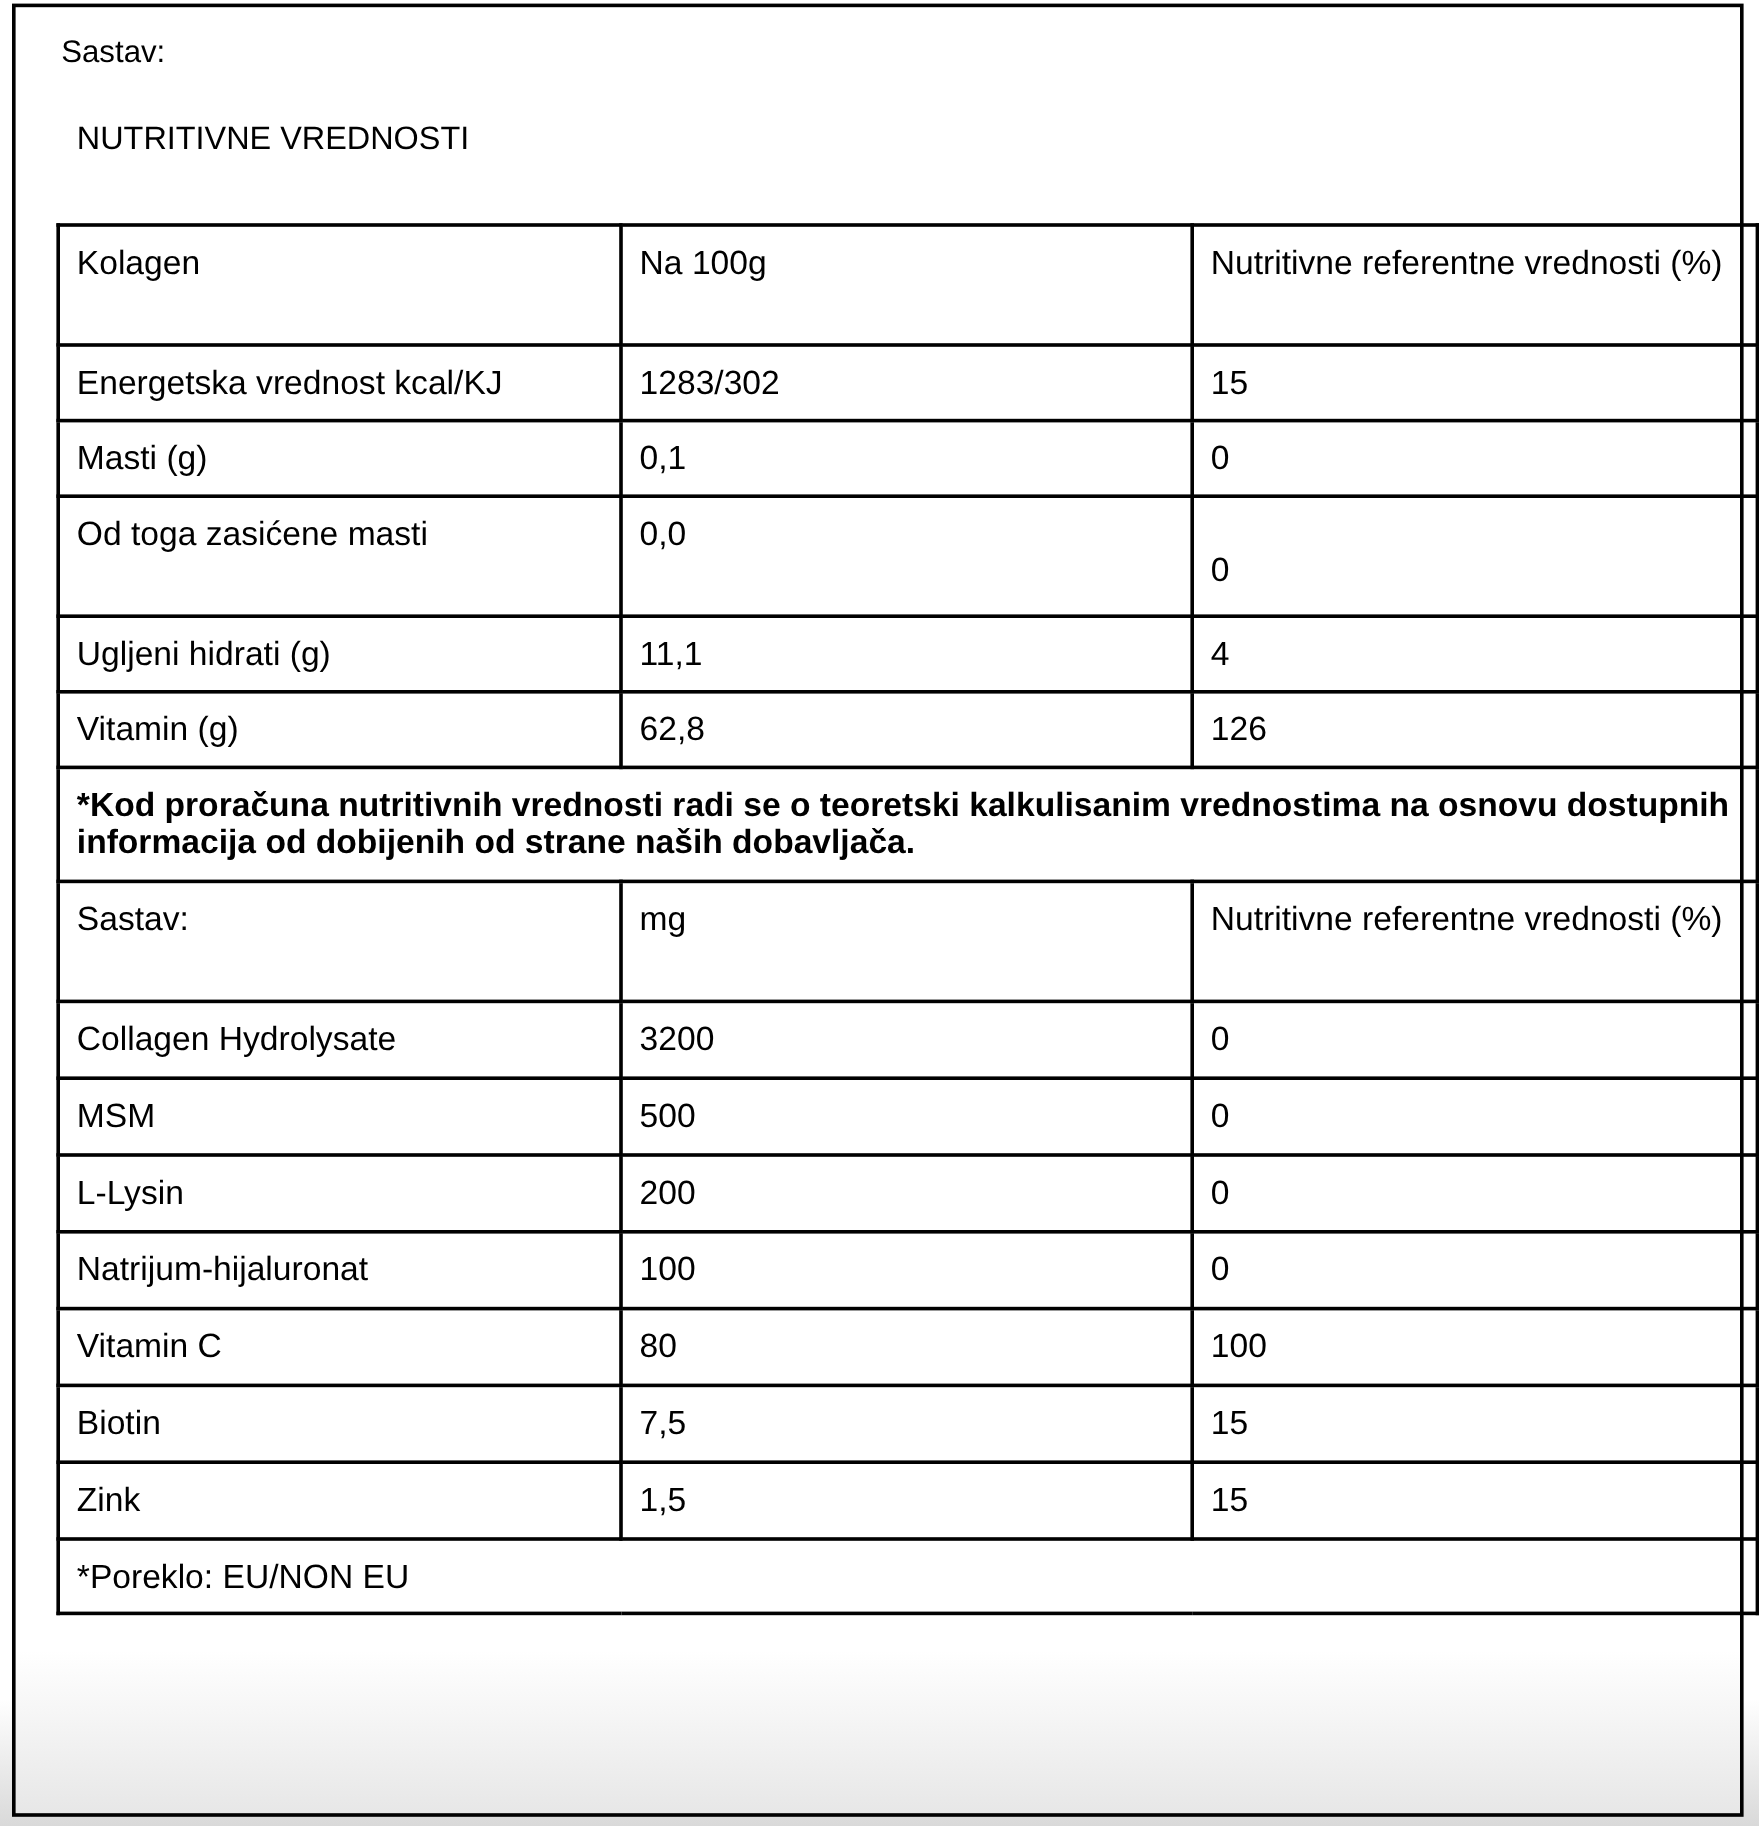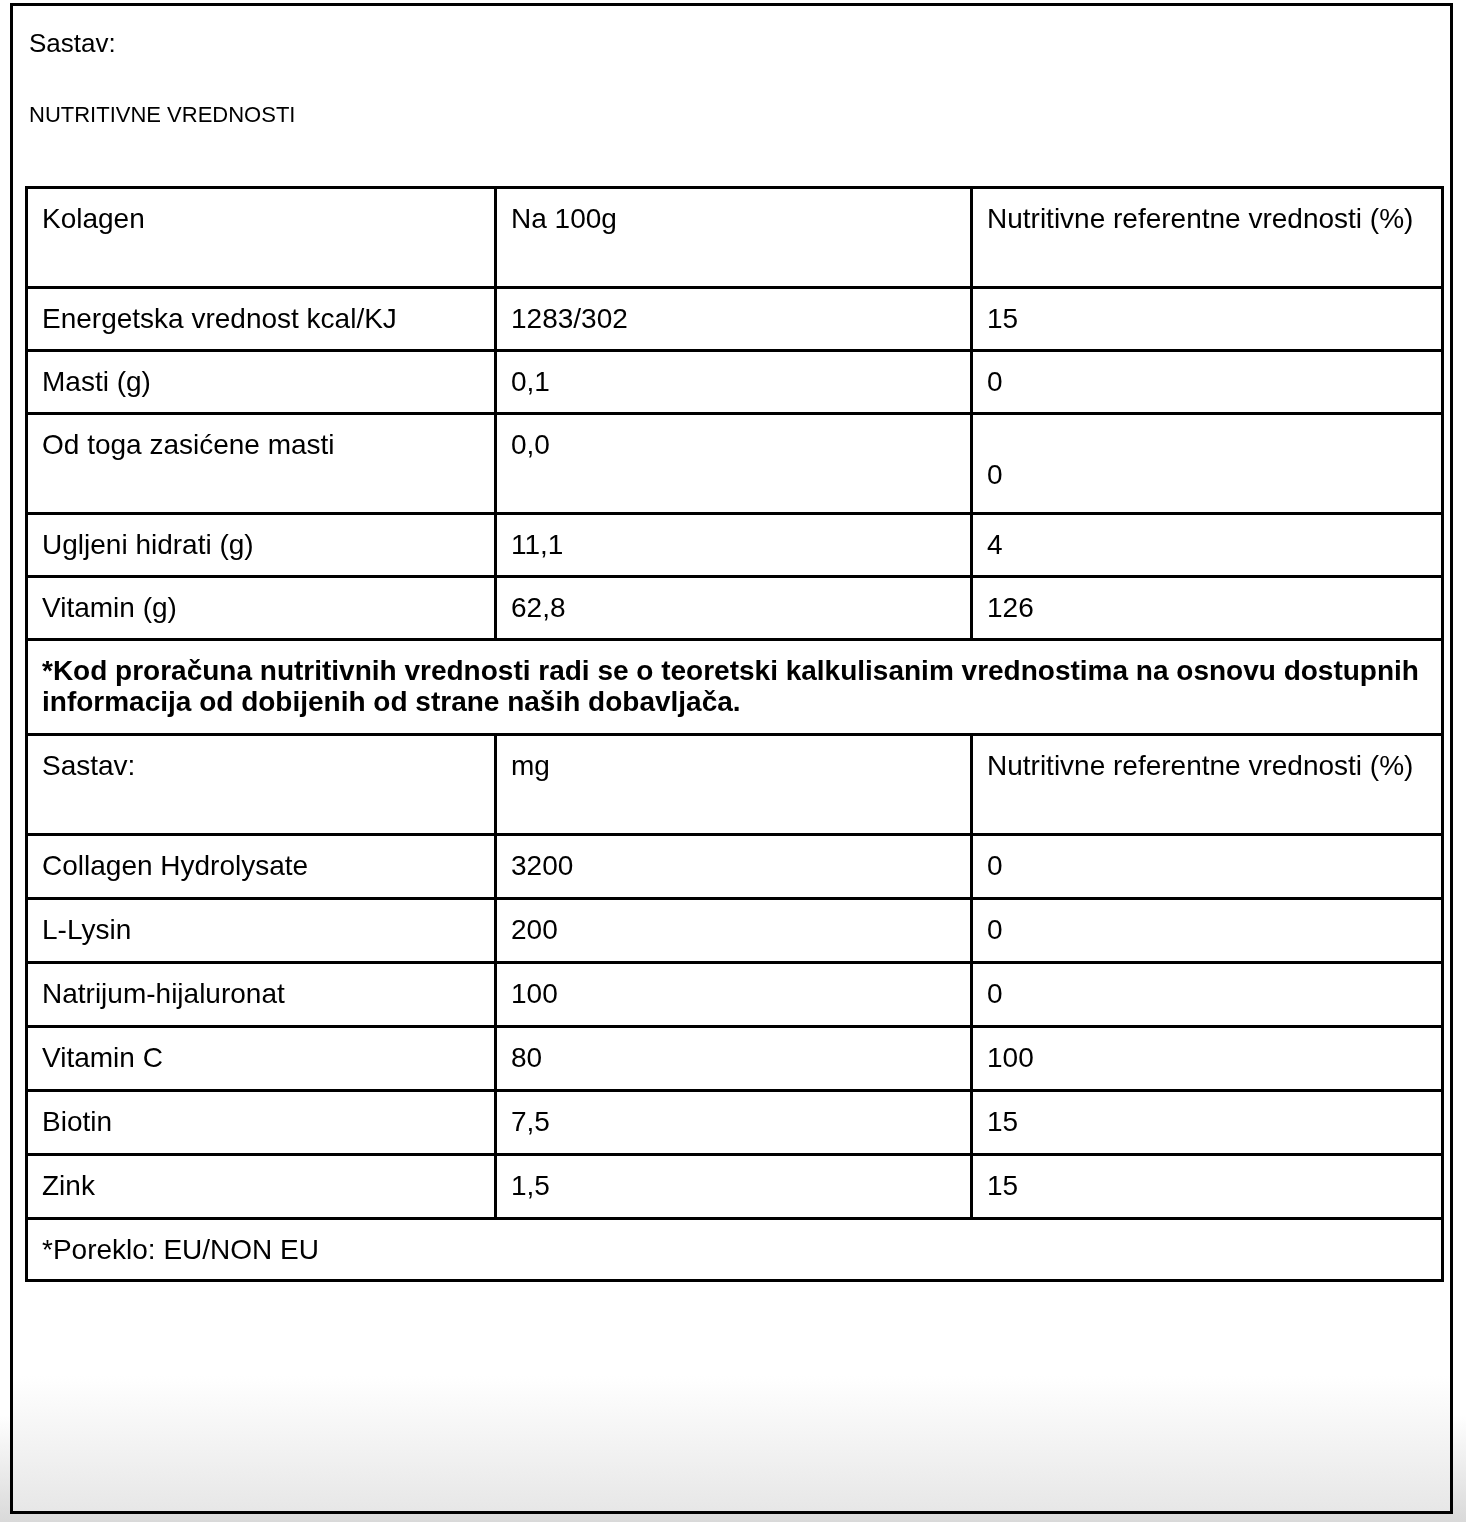--- a/index.html
+++ b/index.html
@@ -13,29 +13,30 @@
     background: linear-gradient(to bottom, #ffffff 0%, #ffffff 93%, #d9d9d9 100%);
     font-family: "Liberation Sans", sans-serif;
     color: #000;
   }
   .page {
     box-sizing: border-box;
     margin: 3px 13px 0 10px;
     height: 1511px;
     border: 3px solid #000;
     background: linear-gradient(to bottom, #ffffff 0%, #ffffff 91%, #e7e7e7 100%);
+    padding-left: 22px;
   }
   .intro-line1 {
     margin: 22px 0 0 16px;
     font-size: 26px;
     line-height: 30px;
   }
   .intro-line2 {
-    margin: 42px 0 0 16px;
-    font-size: 22px;
+    margin: 42px 0 0 29px;
+    font-size: 27px;
     line-height: 30px;
   }
   table.nutrition {
     border-collapse: collapse;
     table-layout: fixed;
     width: 1416px;
     margin: 56px 0 0 12px;
     border: 3px solid #000;
   }
   table.nutrition td {
@@ -117,20 +118,25 @@
         <td>Nutritivne referentne vrednosti (%)</td>
       </tr>
     </tbody>
     <tbody id="t2-rows">
         <tr>
           <td>Collagen Hydrolysate</td>
           <td>3200</td>
           <td>0</td>
         </tr>
         <tr>
+          <td>MSM</td>
+          <td>500</td>
+          <td>0</td>
+        </tr>
+        <tr>
           <td>L-Lysin</td>
           <td>200</td>
           <td>0</td>
         </tr>
         <tr>
           <td>Natrijum-hijaluronat</td>
           <td>100</td>
           <td>0</td>
         </tr>
         <tr>

